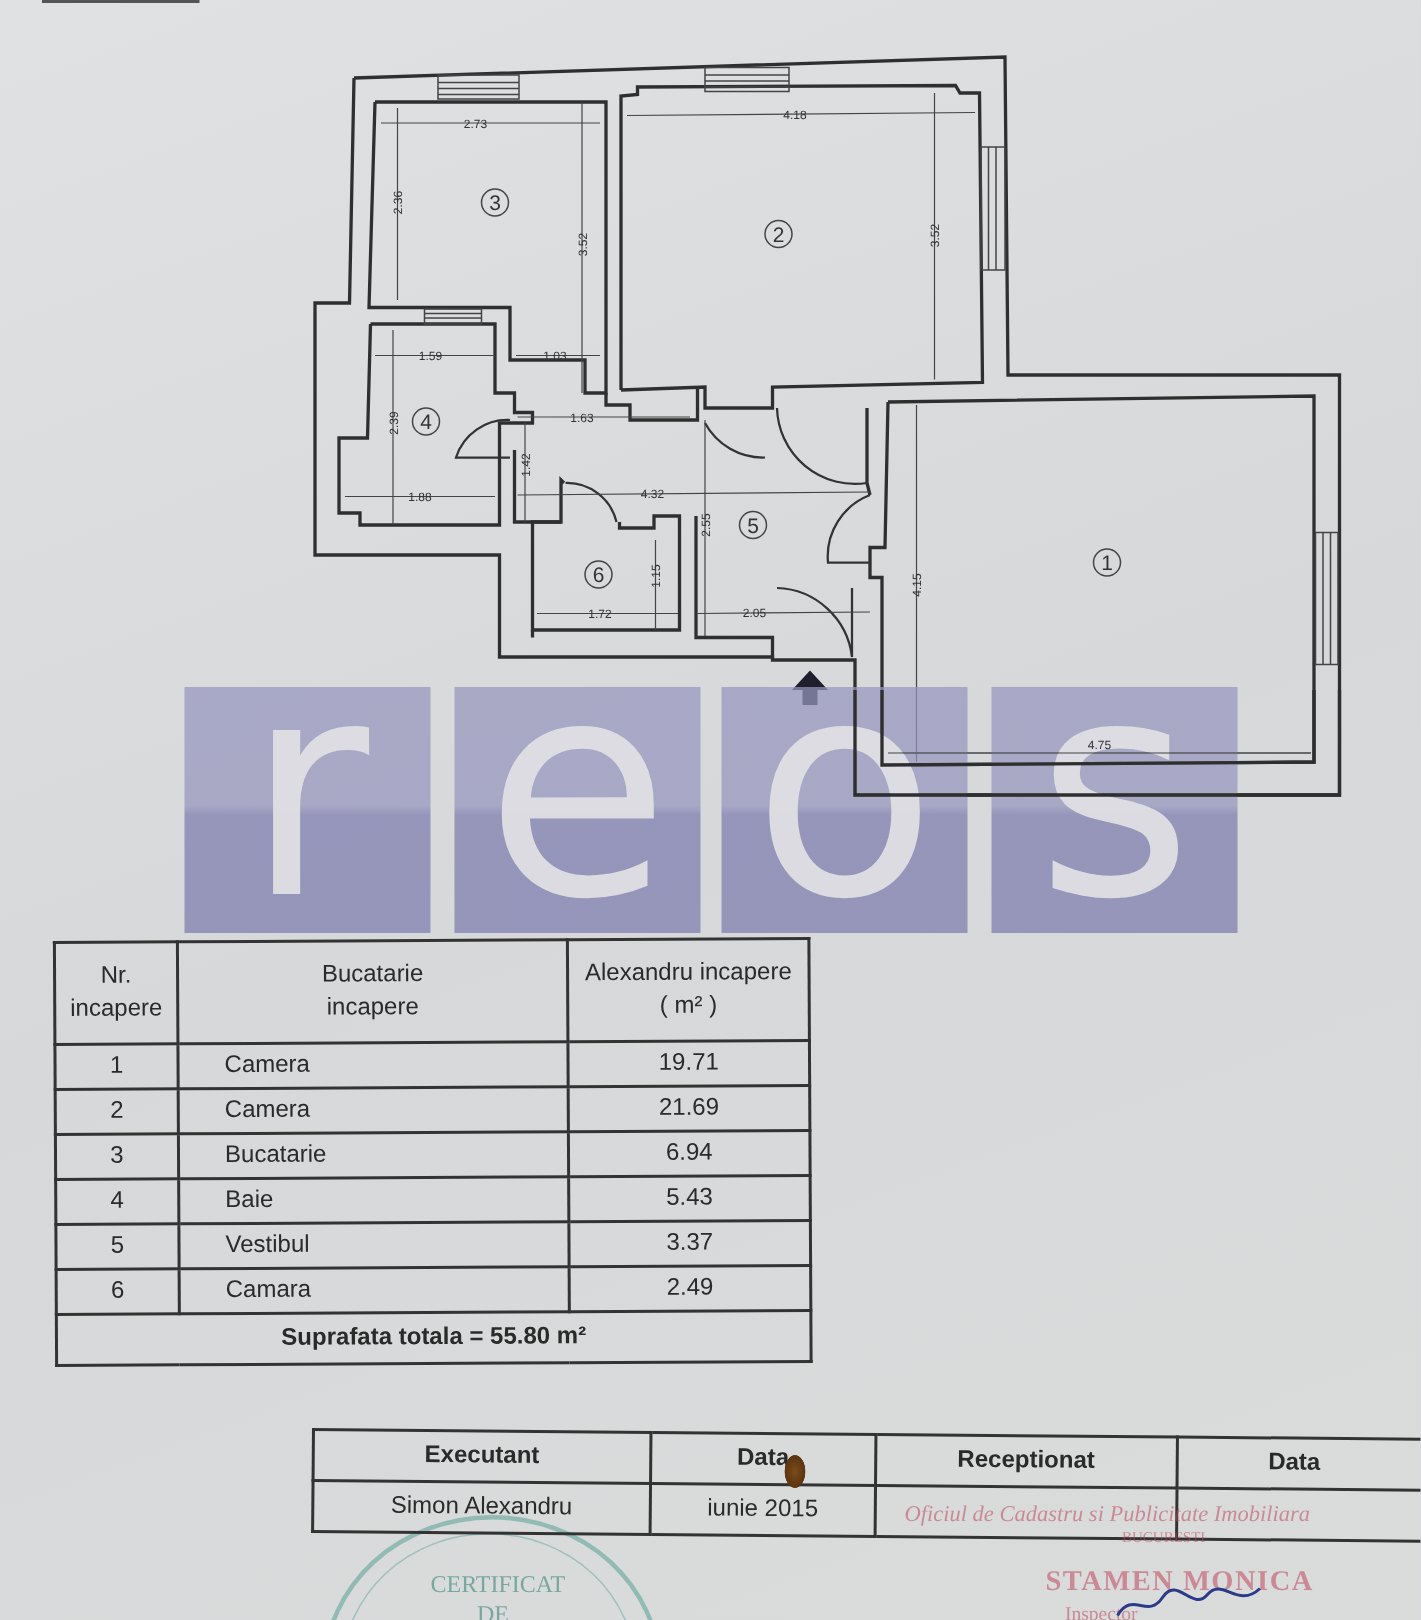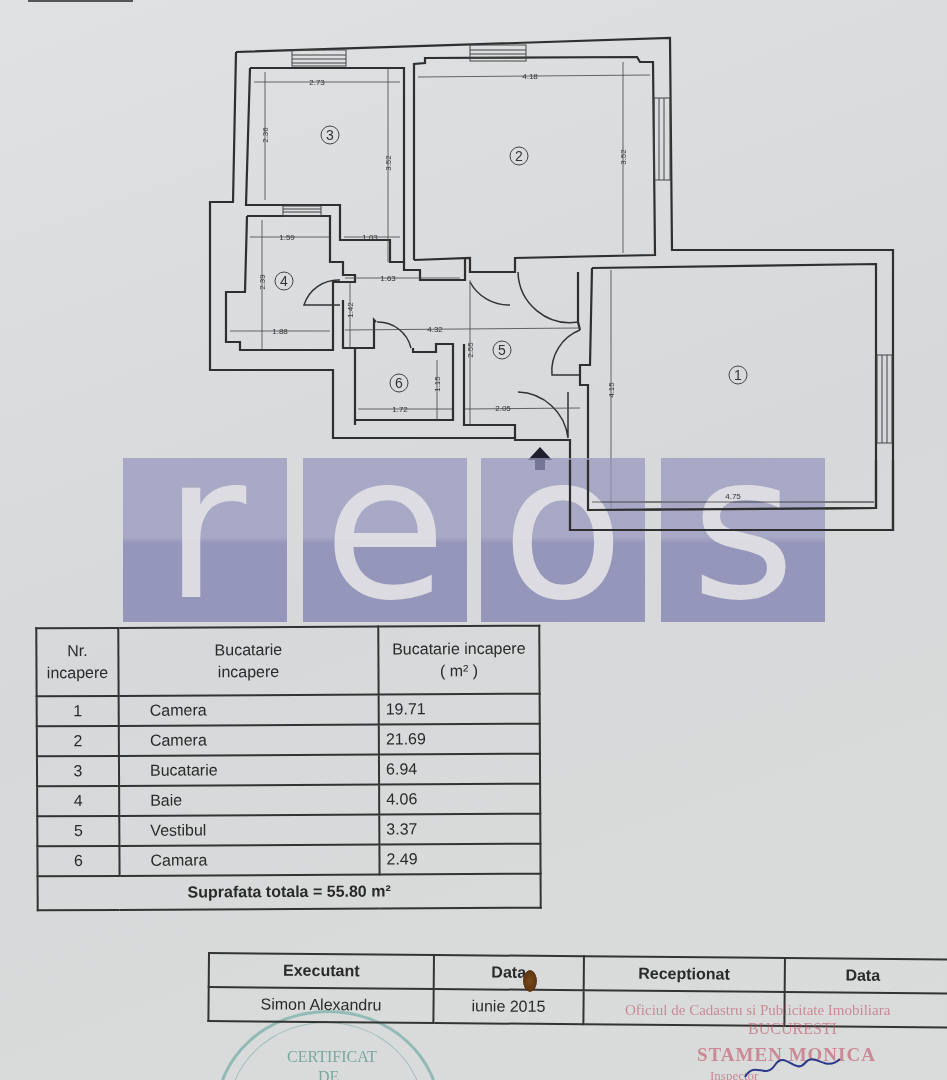--- a/index.html
+++ b/index.html
@@ -32,21 +32,21 @@
 
   table.rooms {
     position: absolute; left: 36px; top: 626px; width: 505px;
     border-collapse: collapse; font-size: 16px; color: #2a2a2a;
     transform: rotate(-0.3deg);
   }
   table.rooms td, table.rooms th { border: 2px solid #333; padding: 0 6px; height: 28px; font-weight: normal; }
   table.rooms th { height: 66px; text-align: center; line-height: 22px; }
   table.rooms td.nr { text-align: center; width: 68px; }
   table.rooms td.name { text-align: left; padding-left: 30px; width: 222px; }
-  table.rooms td.area { text-align: left; margin-left: 36px; }
+  table.rooms td.area { text-align: center; margin-left: 36px; }
   table.rooms td.total { text-align: center; font-weight: bold; height: 32px; }
 
   table.sign {
     position: absolute; left: 208px; top: 952px; width: 760px;
     border-collapse: collapse; font-size: 16px; transform: rotate(0.5deg); transform-origin: left top;
   }
   table.sign td { border: 2px solid #333; text-align: center; height: 30px; }
   table.sign td.h { font-weight: bold; }
   .stamp-red { position: absolute; color: rgba(190,70,90,0.55); font-family: "Liberation Serif", serif; }
   .stamp-green {
@@ -198,41 +198,41 @@
   </g>
   <line x1="592" y1="502" x2="874" y2="502" stroke="#444" stroke-width="0.8"></line>
   <text class="dim" x="733" y="499" text-anchor="middle">4.75</text>
 </svg>
 
 <table class="rooms">
   <tbody>
       <tr>
     <th><span>Nr.</span><br><span>incapere</span></th>
     <th><span>Bucatarie</span><br><span>incapere</span></th>
-    <th><span>Bucatarie incapere</span><br><span>( m² )</span></th>
+    <th><span>Alexandru incapere</span><br><span>( m² )</span></th>
   </tr>
   <tr>
         <td class="nr">1</td>
         <td class="name">Camera</td>
         <td class="area">19.71</td>
       </tr>
   <tr>
         <td class="nr">2</td>
         <td class="name">Camera</td>
         <td class="area">21.69</td>
       </tr>
   <tr>
         <td class="nr">3</td>
         <td class="name">Bucatarie</td>
         <td class="area">6.94</td>
       </tr>
   <tr>
         <td class="nr">4</td>
         <td class="name">Baie</td>
-        <td class="area">4.06</td>
+        <td class="area">5.43</td>
       </tr>
   <tr>
         <td class="nr">5</td>
         <td class="name">Vestibul</td>
         <td class="area">3.37</td>
       </tr>
   <tr>
         <td class="nr">6</td>
         <td class="name">Camara</td>
         <td class="area">2.49</td>
@@ -258,20 +258,20 @@
   </tr>
   <tr>
     <td>Simon Alexandru</td>
     <td>iunie 2015</td>
     <td></td>
     <td></td>
   </tr>
 </tbody>
   </table>
 
-<div class="stamp-red" style="left:625px;top:1002px;font-size:15px;white-space:nowrap;">Oficiul de Cadastru si Publicitate Imobiliara</div>
-<div class="stamp-red" style="left:748px;top:1020px;font-size:16px;">BUCURESTI</div>
+<div class="stamp-red" style="left:603px;top:1002px;font-size:15px;white-space:nowrap;font-style:italic;">Oficiul de Cadastru si Publicitate Imobiliara</div>
+<div class="stamp-red" style="left:748px;top:1020px;font-size:10px;">BUCURESTI</div>
 <div class="stamp-red" style="left:697px;top:1044px;font-size:19px;font-weight:bold;letter-spacing:1px;">STAMEN MONICA</div>
 <div class="stamp-red" style="left:710px;top:1068px;font-size:13px;">Inspector</div>
 <svg style="position:absolute;left:740px;top:1055px;" width="110" height="25">
   <path d="M5 22 C 15 5, 25 25, 35 10 S 55 20, 65 8 S 85 18, 100 4" stroke="#2c3a8a" stroke-width="2" fill="none"></path>
 </svg>
 <div class="bug"></div>
 
 </body></html>

